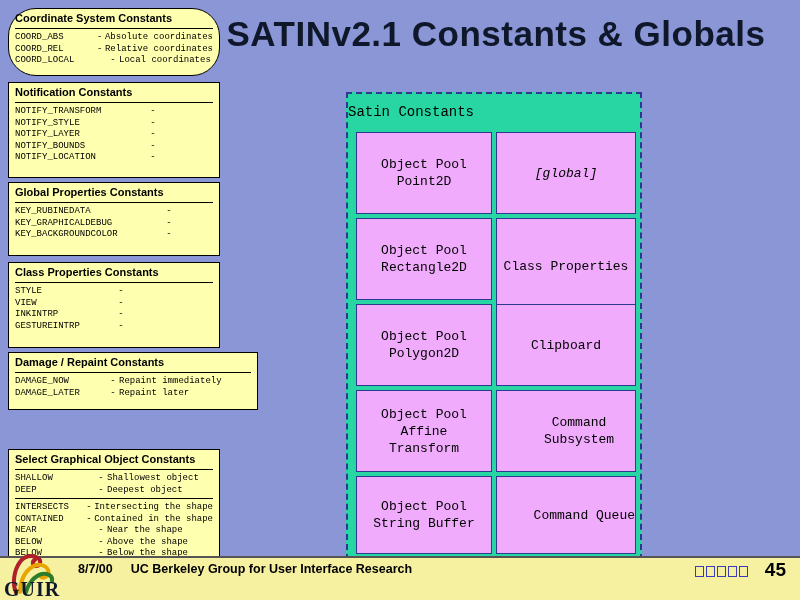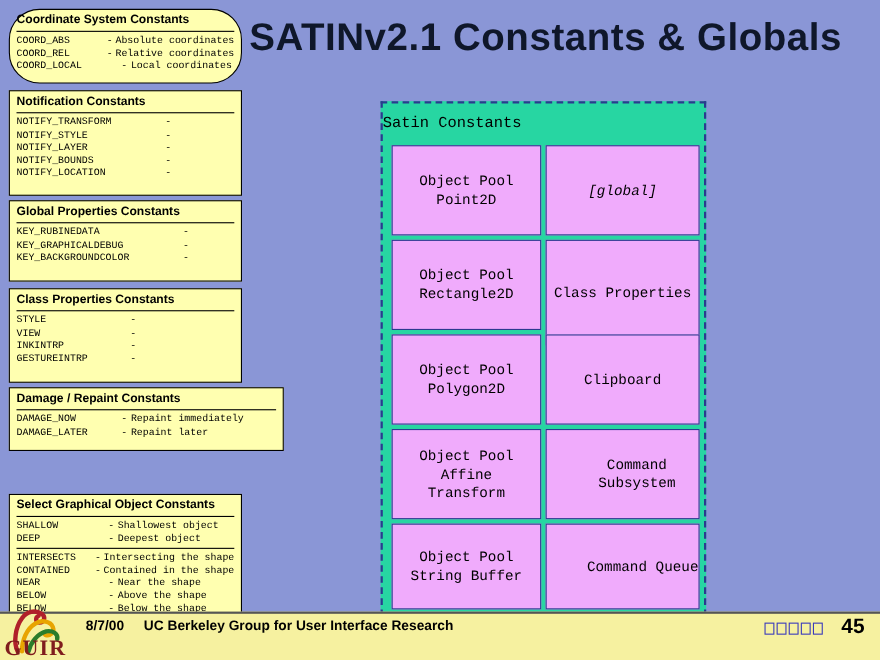--- a/index.html
+++ b/index.html
@@ -172,21 +172,21 @@
     width: 64px;
     height: 50px;
   }
   #logo-text {
     position: absolute;
     left: 4px;
     top: 578px;
     font-family: "Liberation Serif", serif;
     font-size: 20px;
     font-weight: bold;
-    color: #7f1d1d;
+    color: #0f172a;
     letter-spacing: 1px;
   }
 </style>
 </head>
 <body>
 
 <div id="title">SATINv2.1 Constants &amp; Globals</div>
 
 <div class="panel" id="panel-0" style="left:8px; top:8px; width:212px; height:68px;border-radius:28px;">
   <div class="panel-title">Coordinate System Constants</div>

